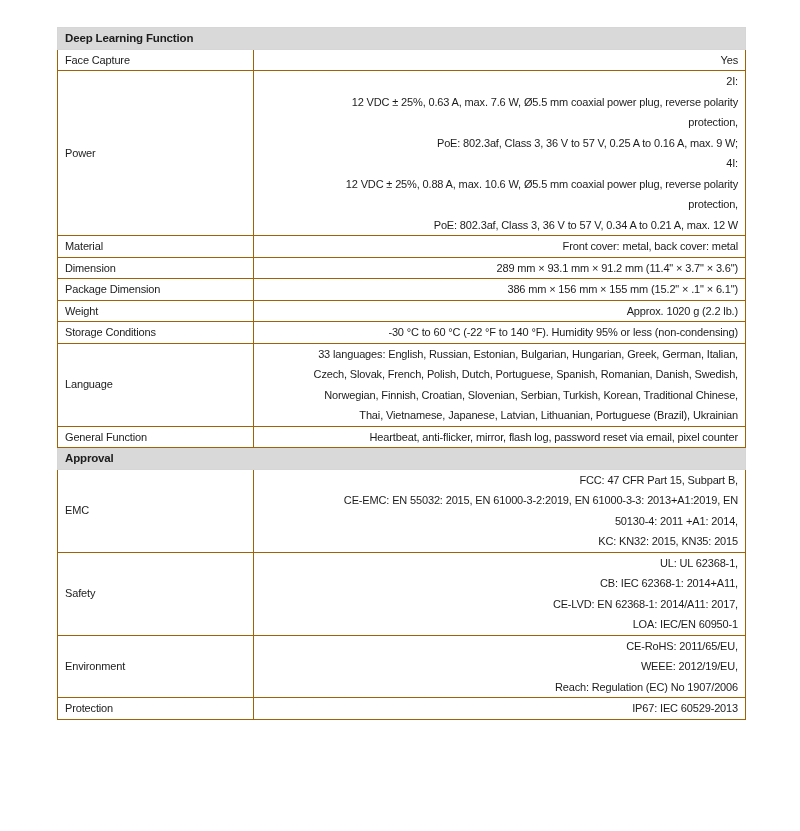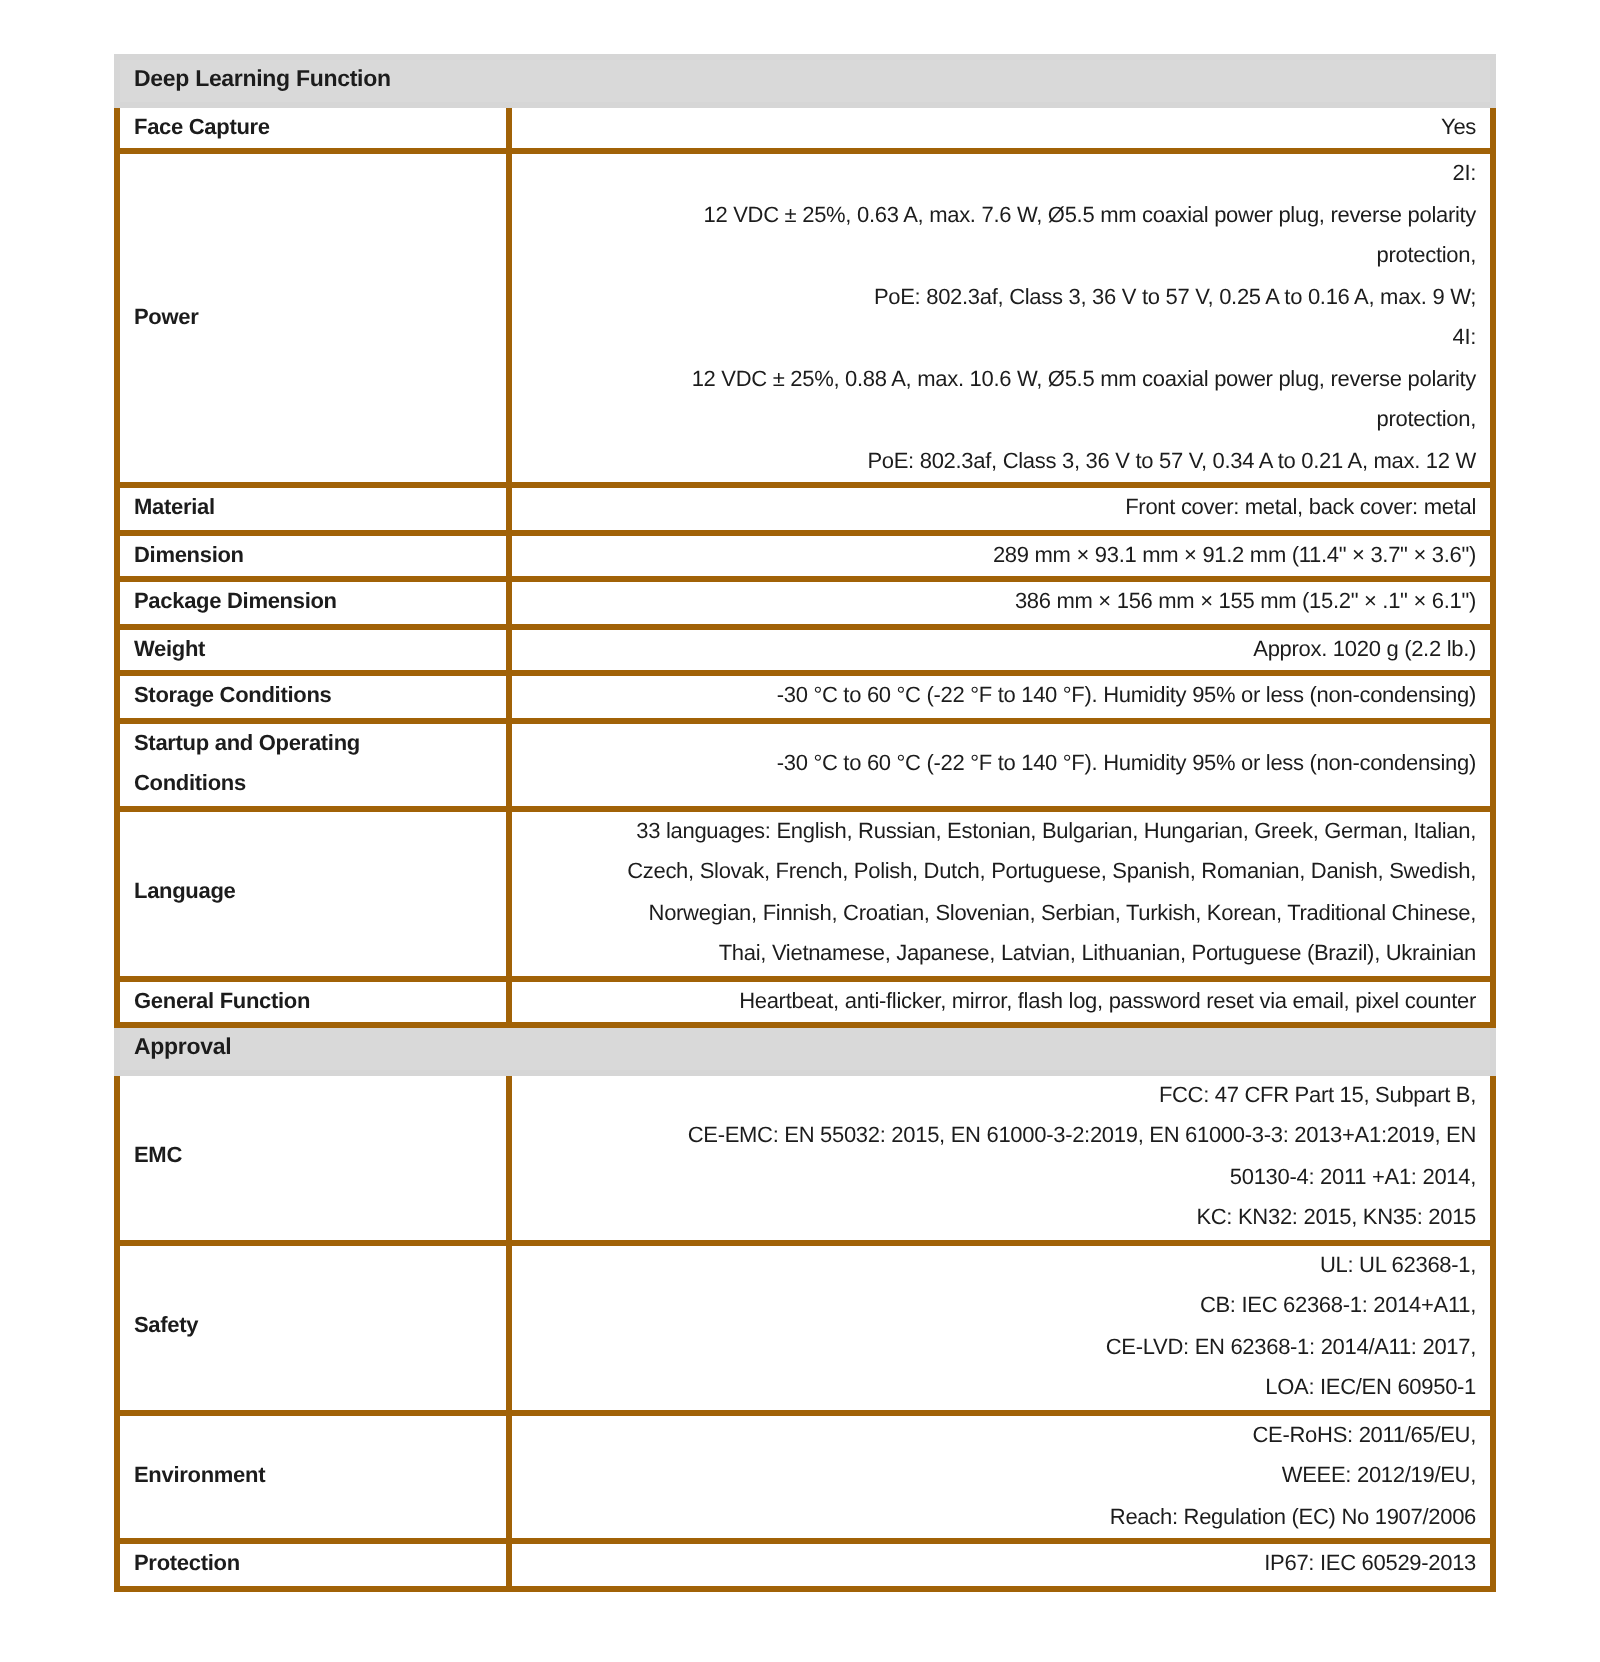--- a/index.html
+++ b/index.html
@@ -20,36 +20,36 @@
     top: 27px;
   }
   table.spec {
     border-collapse: collapse;
     table-layout: fixed;
     width: 688px;
   }
   col.c-label { width: 196px; }
   col.c-value { width: 492px; }
   td {
-    border: 3px solid #a16207;
+    border: 1px solid #a16207;
     padding: 0 7px;
     font-size: 11px;
     letter-spacing: -0.15px;
     line-height: 20.5px;
     vertical-align: middle;
     white-space: pre-line;
     overflow: hidden;
   }
   tr.section-row td {
     background: #d9d9d9;
     font-weight: bold;
     font-size: 11.5px;
     border-color: #d6d6d6;
   }
-  td.label-cell { font-weight: bold; margin-top: 46px; }
+  td.label-cell { font-weight: normal; margin-top: 46px; }
   td.value-cell { font-weight: normal; text-align: right; }
 </style>
 </head>
 <body>
 
 <div class="page">
   <table class="spec">
     <colgroup>
       <col class="c-label">
       <col class="c-value">
@@ -89,25 +89,20 @@
       </tr>
       <tr>
         <td class="label-cell">Weight</td>
         <td class="value-cell">Approx. 1020 g (2.2 lb.)</td>
       </tr>
       <tr>
         <td class="label-cell">Storage Conditions</td>
         <td class="value-cell">-30 °C to 60 °C (-22 °F to 140 °F). Humidity 95% or less (non-condensing)</td>
       </tr>
       <tr>
-        <td class="label-cell">Startup and Operating
-Conditions</td>
-        <td class="value-cell">-30 °C to 60 °C (-22 °F to 140 °F). Humidity 95% or less (non-condensing)</td>
-      </tr>
-      <tr>
         <td class="label-cell">Language</td>
         <td class="value-cell">33 languages: English, Russian, Estonian, Bulgarian, Hungarian, Greek, German, Italian,
 Czech, Slovak, French, Polish, Dutch, Portuguese, Spanish, Romanian, Danish, Swedish,
 Norwegian, Finnish, Croatian, Slovenian, Serbian, Turkish, Korean, Traditional Chinese,
 Thai, Vietnamese, Japanese, Latvian, Lithuanian, Portuguese (Brazil), Ukrainian</td>
       </tr>
       <tr>
         <td class="label-cell">General Function</td>
         <td class="value-cell">Heartbeat, anti-flicker, mirror, flash log, password reset via email, pixel counter</td>
       </tr>

